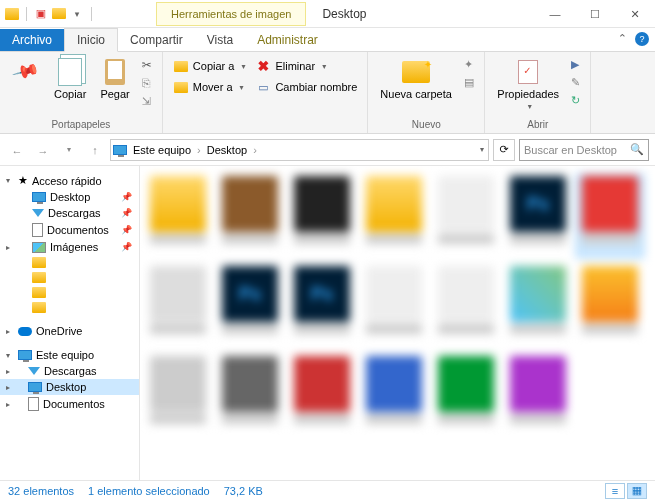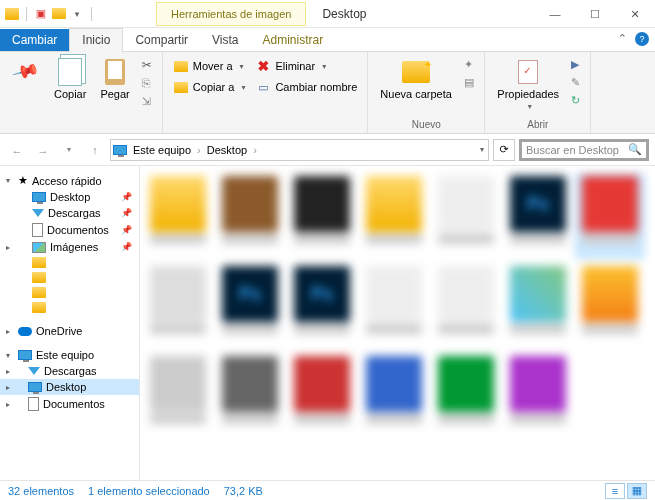--- a/index.html
+++ b/index.html
@@ -35,21 +35,21 @@
 .drop::after { content: "▾"; font-size: 8px; margin-left: 3px; color: #666; }
 .selected-group { background: #e1effa; border: 1px solid #a6cbe7; margin: 2px; }
 
 .nav-row { height: 32px; display: flex; align-items: center; padding: 0 6px; gap: 4px; border-bottom: 1px solid #e5e5e5; }
 .nav-arrow { width: 22px; height: 22px; display: flex; align-items: center; justify-content: center; color: #888; }
 .address { flex: 1; height: 22px; border: 1px solid #ccc; display: flex; align-items: center; padding: 0 2px; gap: 2px; font-size: 11px; }
 .crumb { padding: 2px 4px; cursor: pointer; }
 .crumb-sep::after { content: "›"; color: #999; }
 .address-end { margin-left: auto; display: flex; gap: 2px; padding-right: 2px;}
 .refresh-btn { width: 22px; height: 22px; border: 1px solid #ccc; display: flex; align-items: center; justify-content: center; }
-.search { width: 130px; height: 22px; border: 3px solid #a3a3a3; display: flex; align-items: center; padding: 0 4px; color: #888; gap: 4px; }
+.search { width: 130px; height: 22px; border: 1px solid #a3a3a3; display: flex; align-items: center; padding: 0 4px; color: #888; gap: 4px; }
 
 .main { display: flex; height: 314px; }
 .sidebar { width: 140px; border-right: 1px solid #e5e5e5; overflow: hidden; padding: 6px 0; }
 .tree-item { display: flex; align-items: center; gap: 4px; padding: 2px 6px 2px 18px; font-size: 11px; cursor: pointer; position: relative; }
 .tree-item.lvl2 { padding-left: 32px; }
 .tree-item.lvl2b { padding-left: 28px; }
 .tree-item.active { background: #cce8ff; }
 .tree-item .pin { position: absolute; right: 6px; color: #888; font-size: 9px; }
 .tree-item .caret { position: absolute; left: 6px; font-size: 8px; color: #666; }
 .tree-ico { width: 14px; height: 14px; }
@@ -107,21 +107,21 @@
   <div class="title-tools">Herramientas de imagen</div>
   <div class="title-text">Desktop</div>
   <div class="win-controls">
     <div class="win-btn">—</div>
     <div class="win-btn">☐</div>
     <div class="win-btn close">✕</div>
   </div>
 </div>
 
 <div class="ribbon-tabs">
-  <div class="ribbon-tab file">Cambiar</div>
+  <div class="ribbon-tab file">Archivo</div>
   <div class="ribbon-tab active">Inicio</div>
   <div class="ribbon-tab">Compartir</div>
   <div class="ribbon-tab">Vista</div>
   <div class="ribbon-tab tools">Administrar</div>
   <div class="ribbon-help">
     <div style="color:#666;font-size:11px">⌃</div>
     <div class="help-ico">?</div>
   </div>
 </div>
 
@@ -148,36 +148,37 @@
             <span class="i-scis">✂</span>
           </div>
         <div class="small-btn">
             <span style="color:#888">⎘</span>
           </div>
         <div class="small-btn">
             <span style="color:#888">⇲</span>
           </div>
       </div>
     </div>
+    <div class="rg-label">Portapapeles</div>
   </div>
 
   <div class="ribbon-group">
     <div class="rg-content">
       <div class="stack">
         <div class="small-btn drop">
             <div class="ico">
               <div class="i-folder-sm"></div>
             </div>
-            <span>Mover a</span>
+            <span>Copiar a</span>
           </div>
         <div class="small-btn drop">
             <div class="ico">
               <div class="i-folder-sm"></div>
             </div>
-            <span>Copiar a</span>
+            <span>Mover a</span>
           </div>
       </div>
       <div class="stack">
         <div class="small-btn drop">
             <div class="ico i-x">✖</div>
             <span>Eliminar</span>
           </div>
         <div class="small-btn">
             <div class="ico" style="color:#57a">▭</div>
             <span>Cambiar nombre</span>

